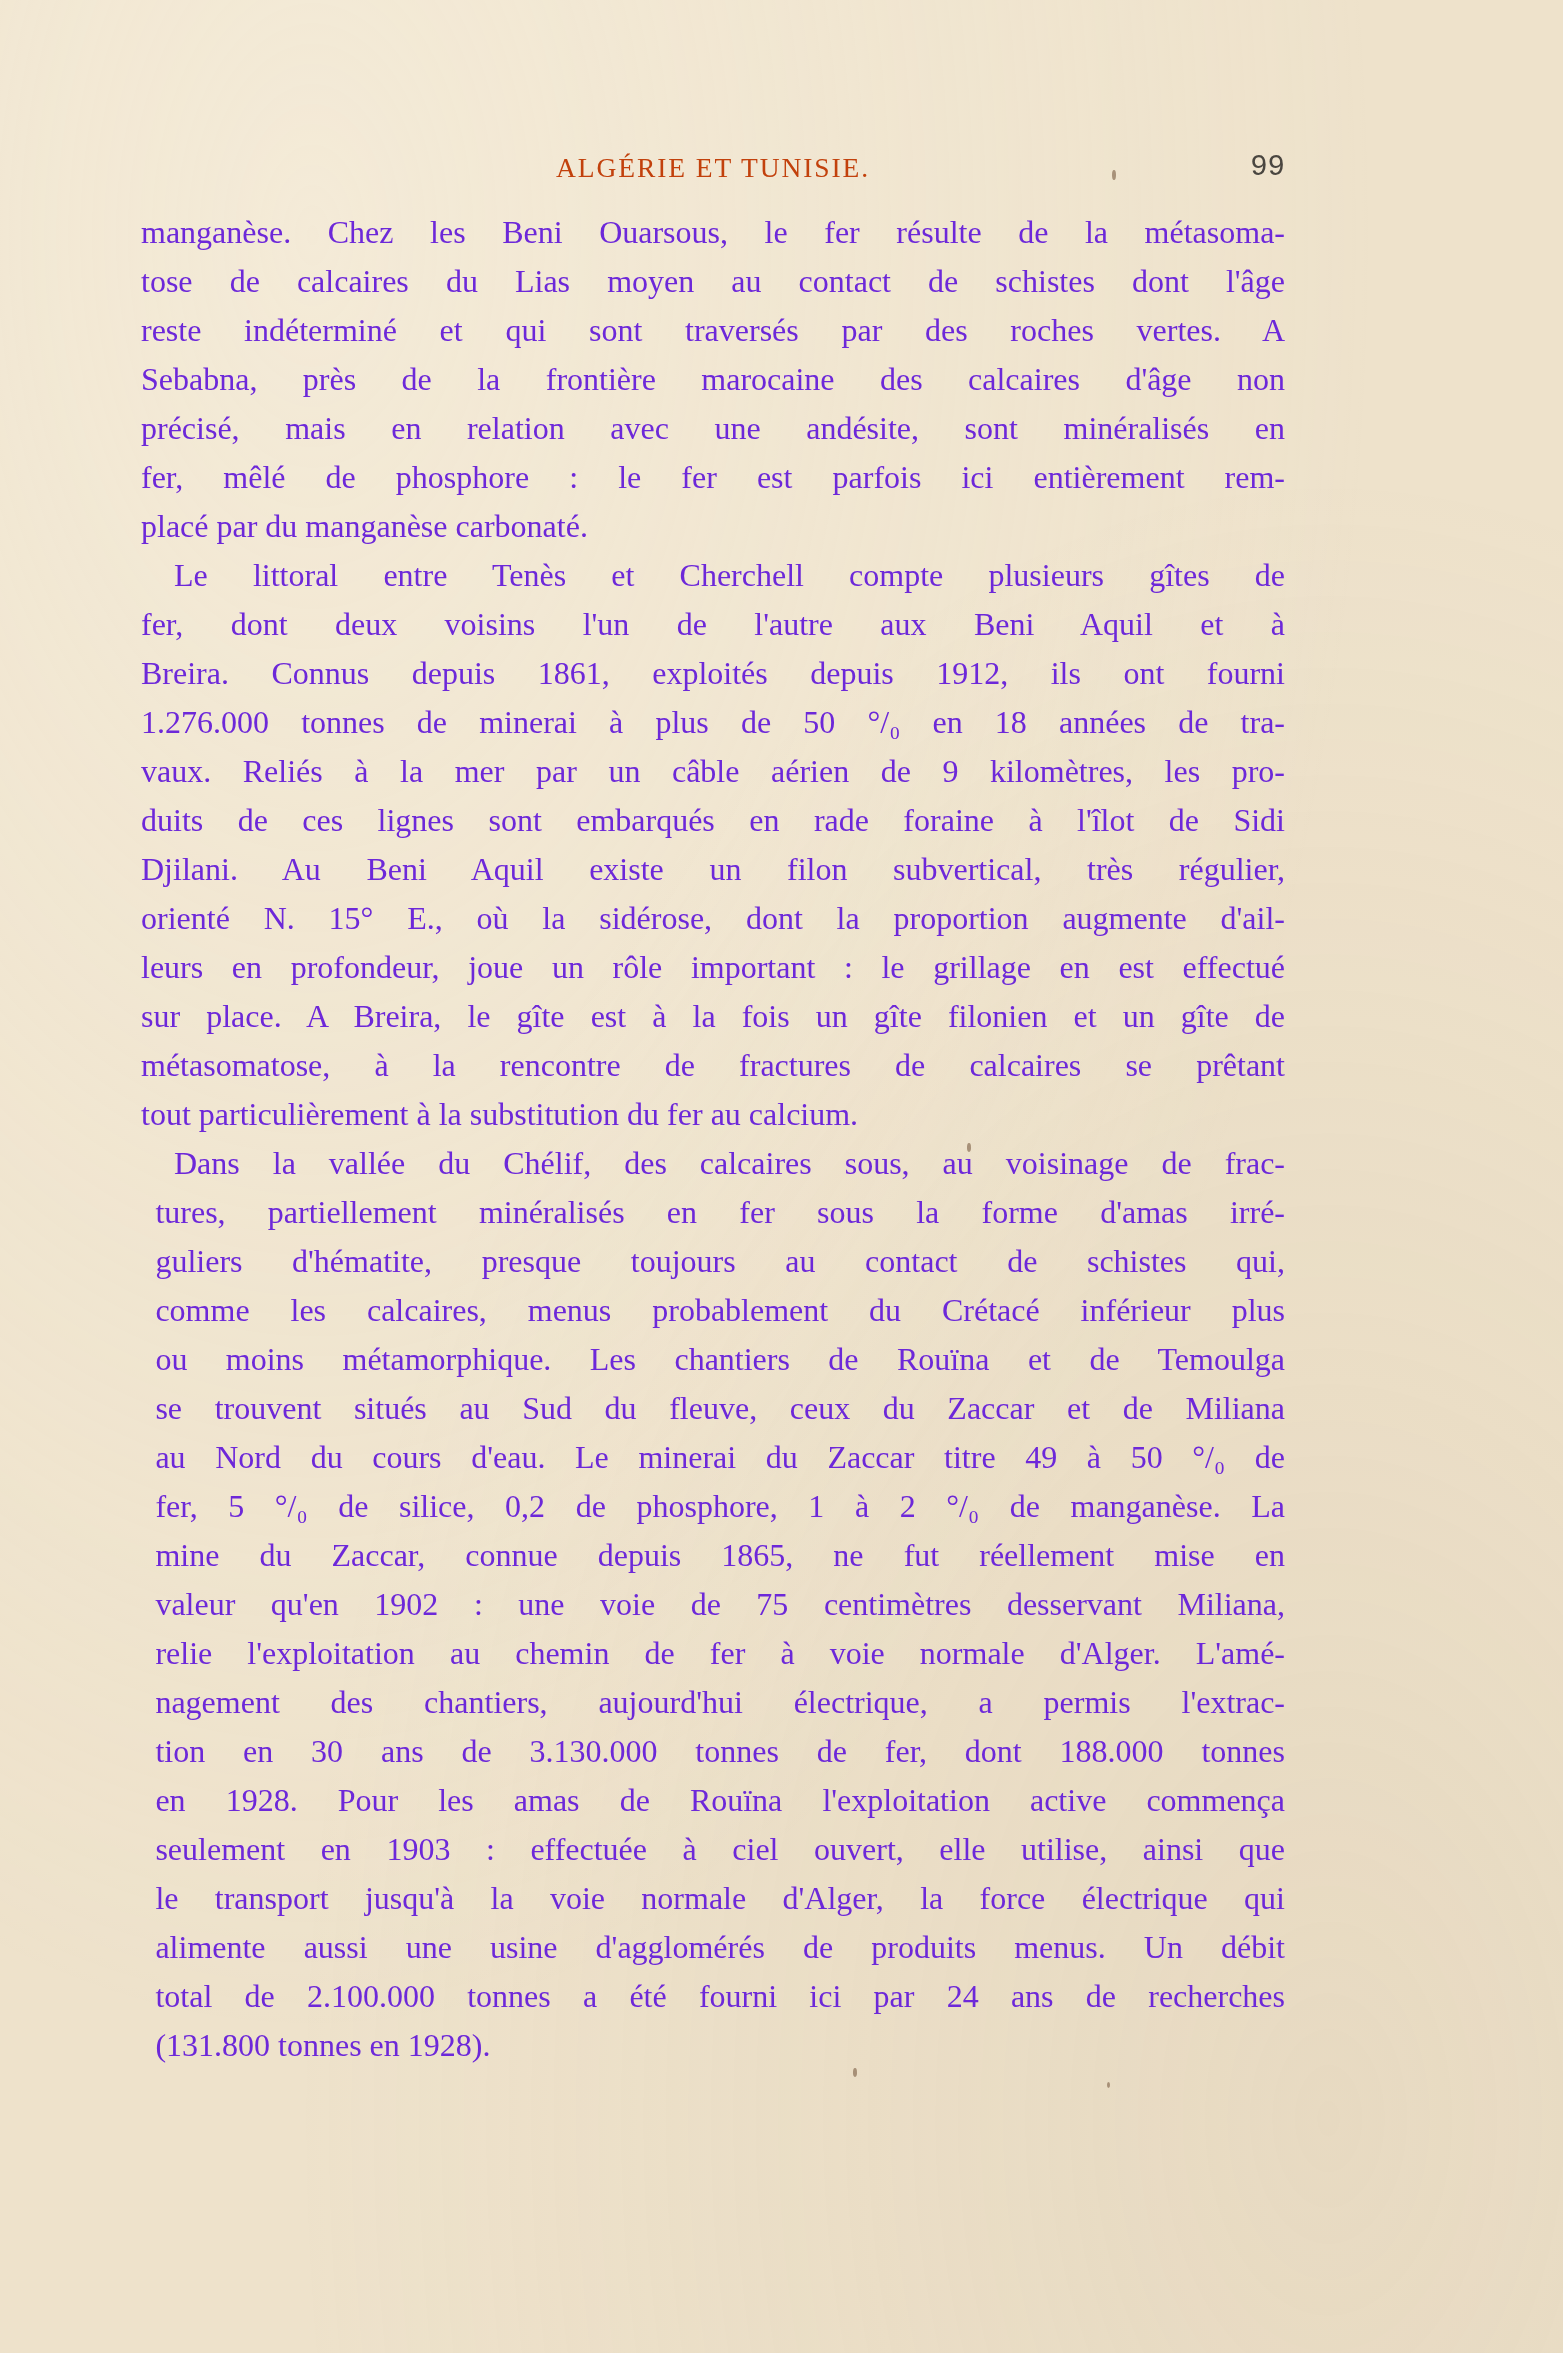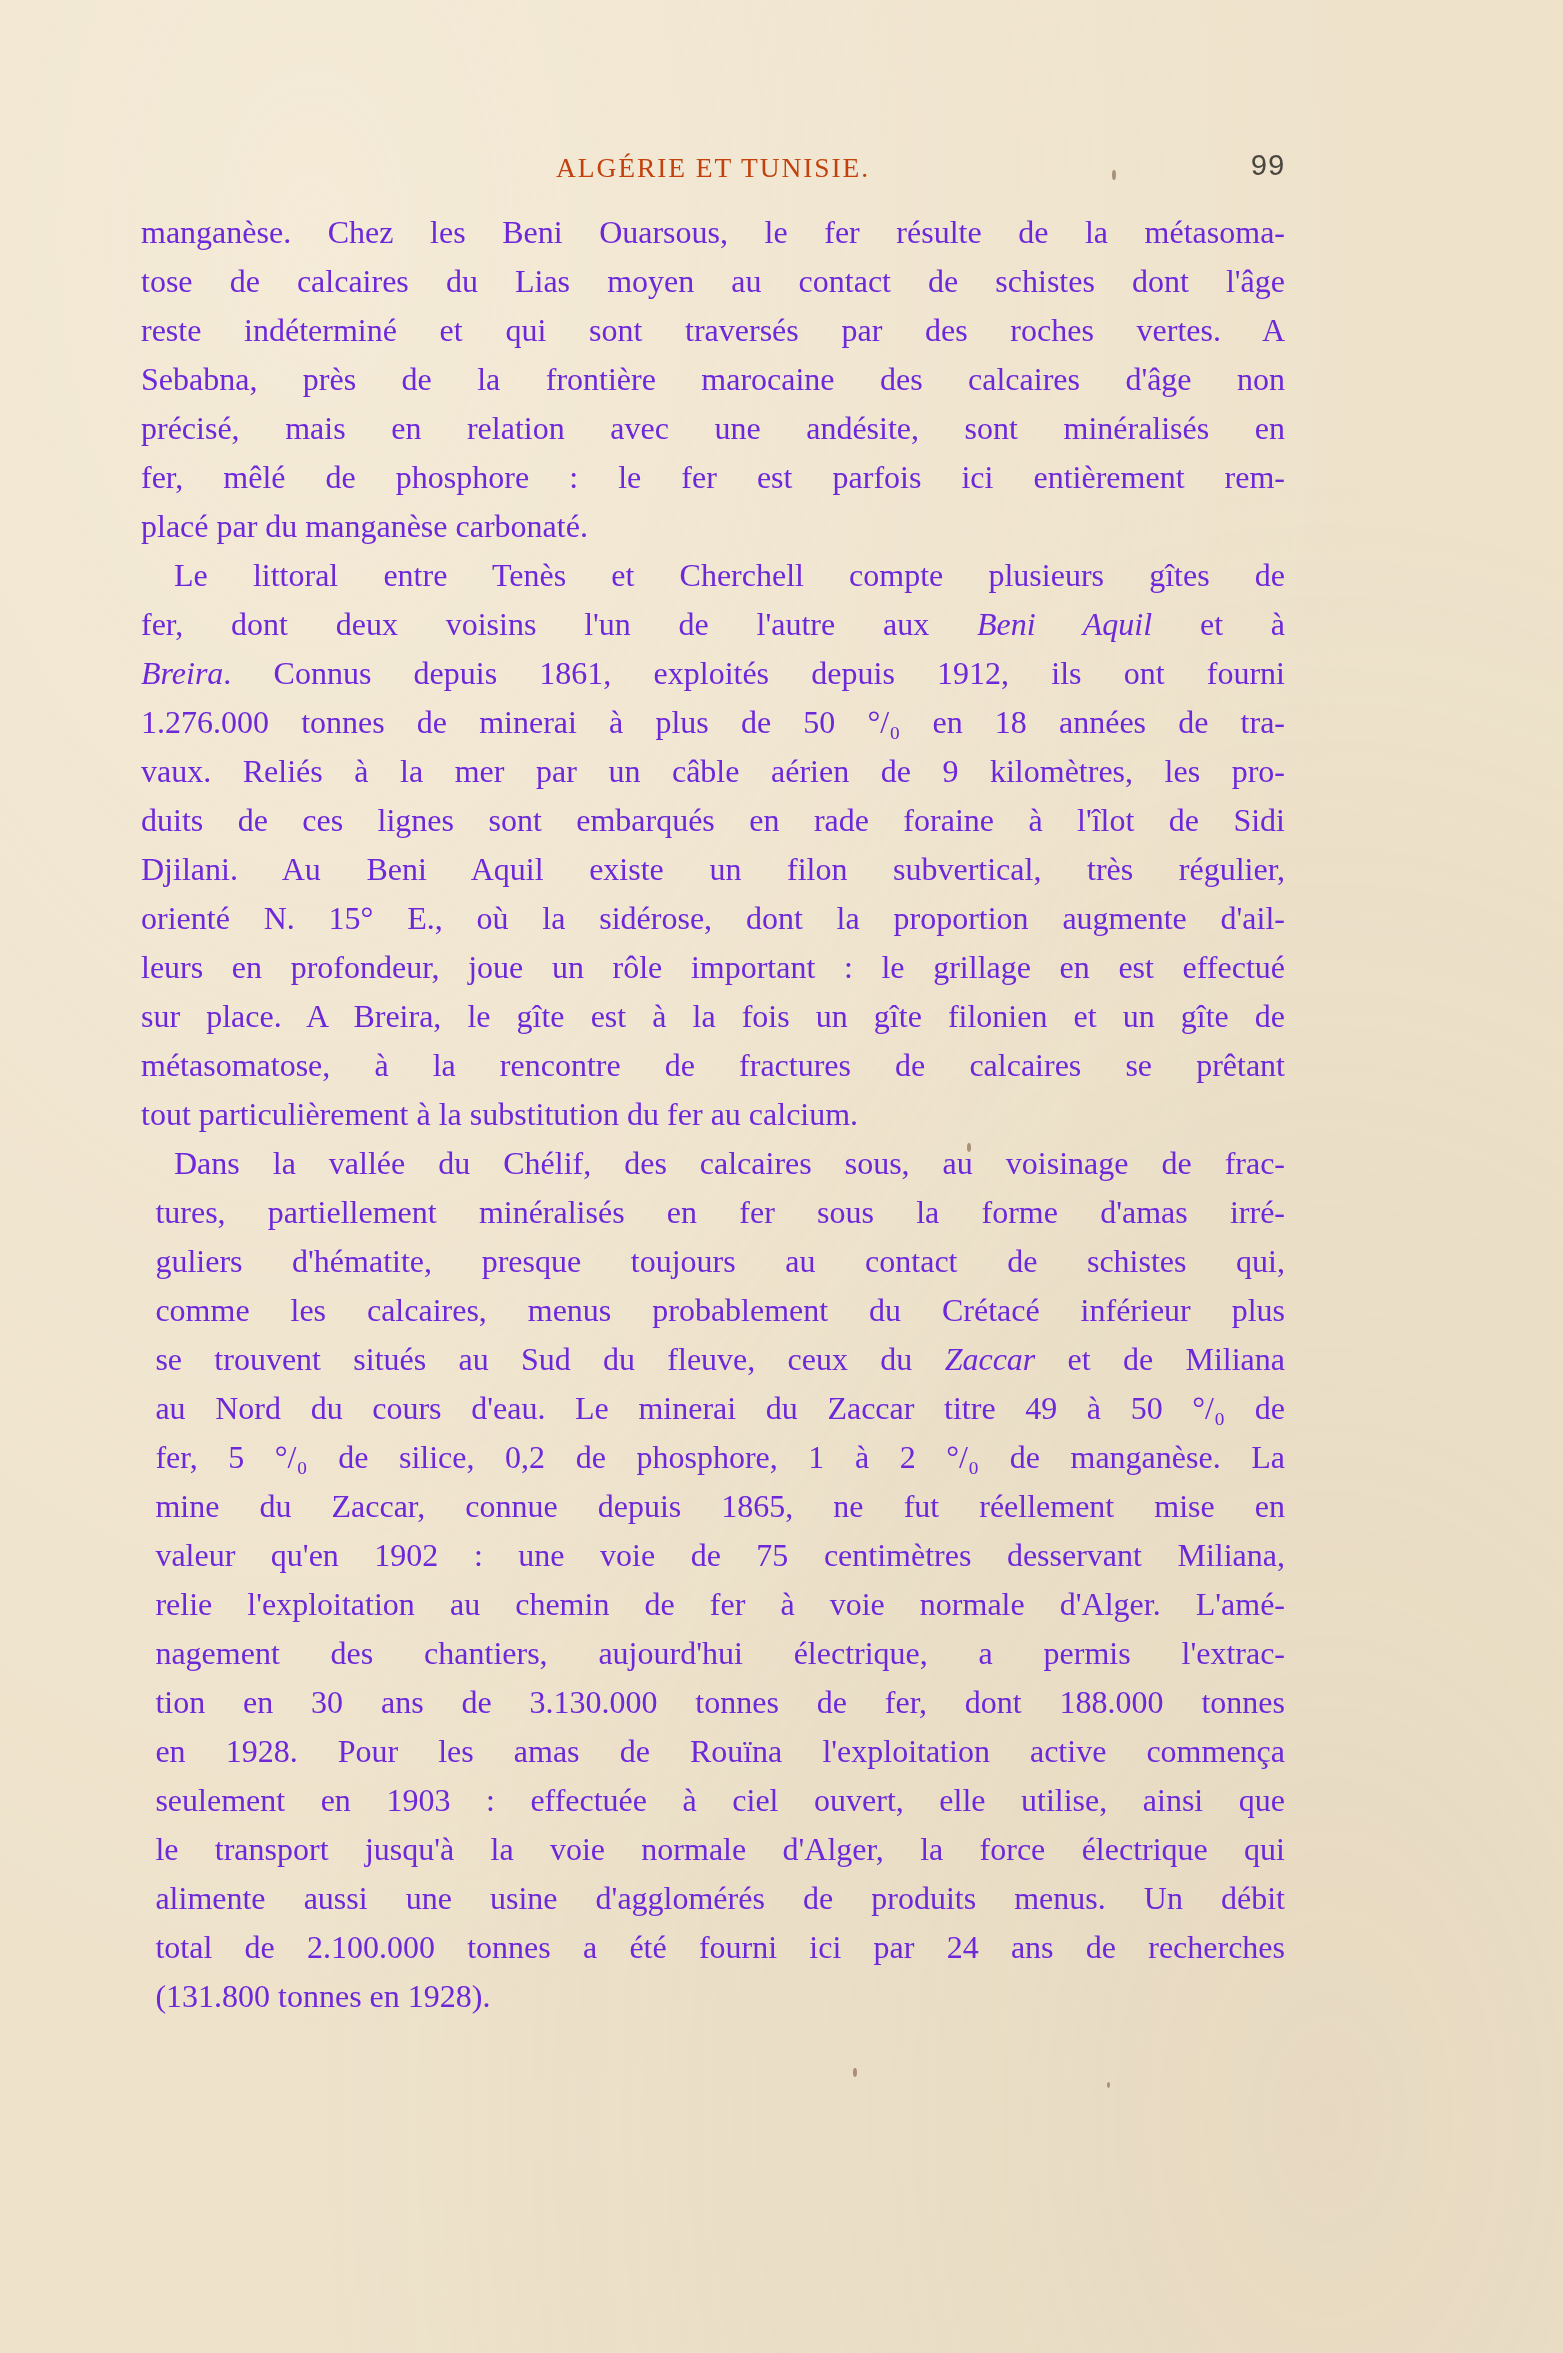--- a/index.html
+++ b/index.html
@@ -69,21 +69,21 @@
     }
     .line.last {
       text-align-last: left;
     }
     .line.indent {
       padding-left: 33px;
     }
     .line.shift {
       padding-left: 14.4px;
     }
-    .it { font-style: italic; }
+    .it { }
     .speck {
       position: absolute;
       background: #8a6f55;
       border-radius: 50%;
       opacity: 0.7;
     }
   </style>
 </head>
 <body>
 
@@ -119,20 +119,21 @@
       <span class="line">sur place. A Breira, le gîte est à la fois un gîte filonien et un gîte de</span>
       <span class="line">métasomatose, à la rencontre de fractures de calcaires se prêtant</span>
       <span class="line last">tout particulièrement à la substitution du fer au calcium.</span>
     </div>
 
     <div>
       <span class="line indent">Dans la vallée du Chélif, des calcaires sous, au voisinage de frac-</span>
       <span class="line shift">tures, partiellement minéralisés en fer sous la forme d'amas irré-</span>
       <span class="line shift">guliers d'hématite, presque toujours au contact de schistes qui,</span>
       <span class="line shift">comme les calcaires, menus probablement du Crétacé inférieur plus</span>
+      <span class="line shift"><span>ou moins métamorphique. Les chantiers de </span><span class="it">Rouïna</span><span> et de Temoulga</span></span>
       <span class="line shift"><span>se trouvent situés au Sud du fleuve, ceux du </span><span class="it">Zaccar</span><span> et de Miliana</span></span>
       <span class="line shift">au Nord du cours d'eau. Le minerai du Zaccar titre 49 à 50 °/₀ de</span>
       <span class="line shift">fer, 5 °/₀ de silice, 0,2 de phosphore, 1 à 2 °/₀ de manganèse. La</span>
       <span class="line shift">mine du Zaccar, connue depuis 1865, ne fut réellement mise en</span>
       <span class="line shift">valeur qu'en 1902 : une voie de 75 centimètres desservant Miliana,</span>
       <span class="line shift">relie l'exploitation au chemin de fer à voie normale d'Alger. L'amé-</span>
       <span class="line shift">nagement des chantiers, aujourd'hui électrique, a permis l'extrac-</span>
       <span class="line shift">tion en 30 ans de 3.130.000 tonnes de fer, dont 188.000 tonnes</span>
       <span class="line shift">en 1928. Pour les amas de Rouïna l'exploitation active commença</span>
       <span class="line shift">seulement en 1903 : effectuée à ciel ouvert, elle utilise, ainsi que</span>

